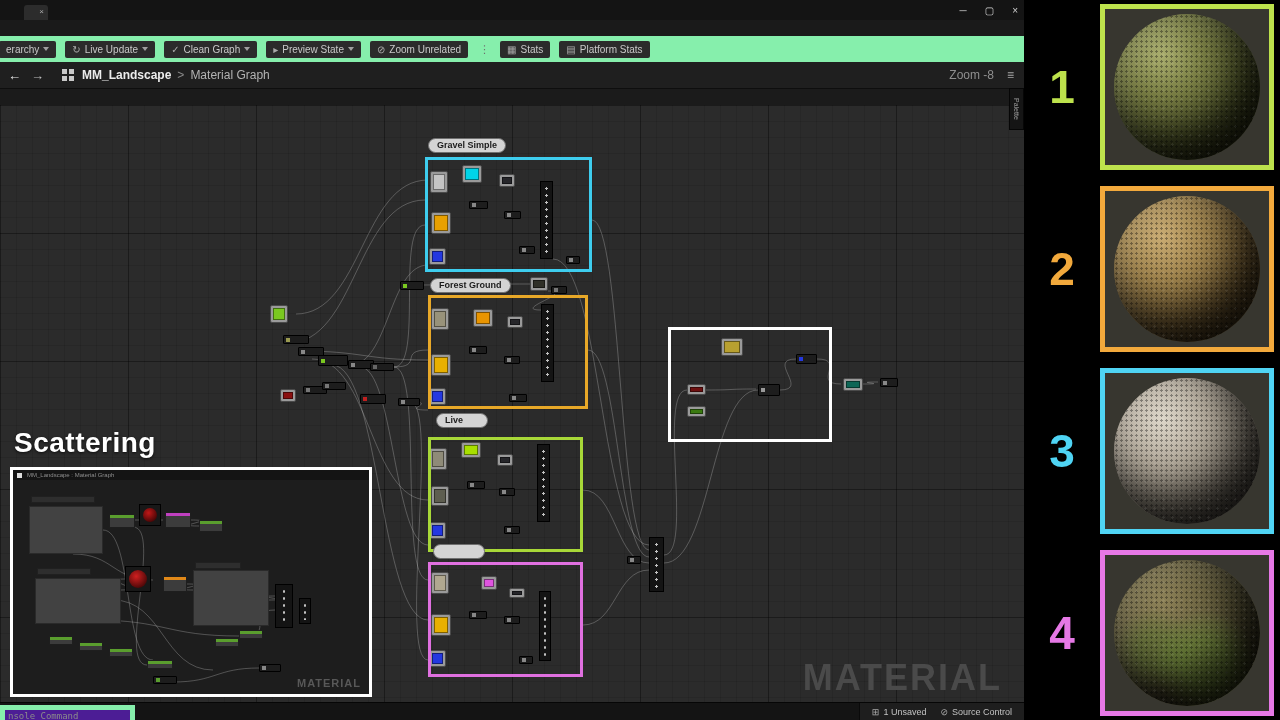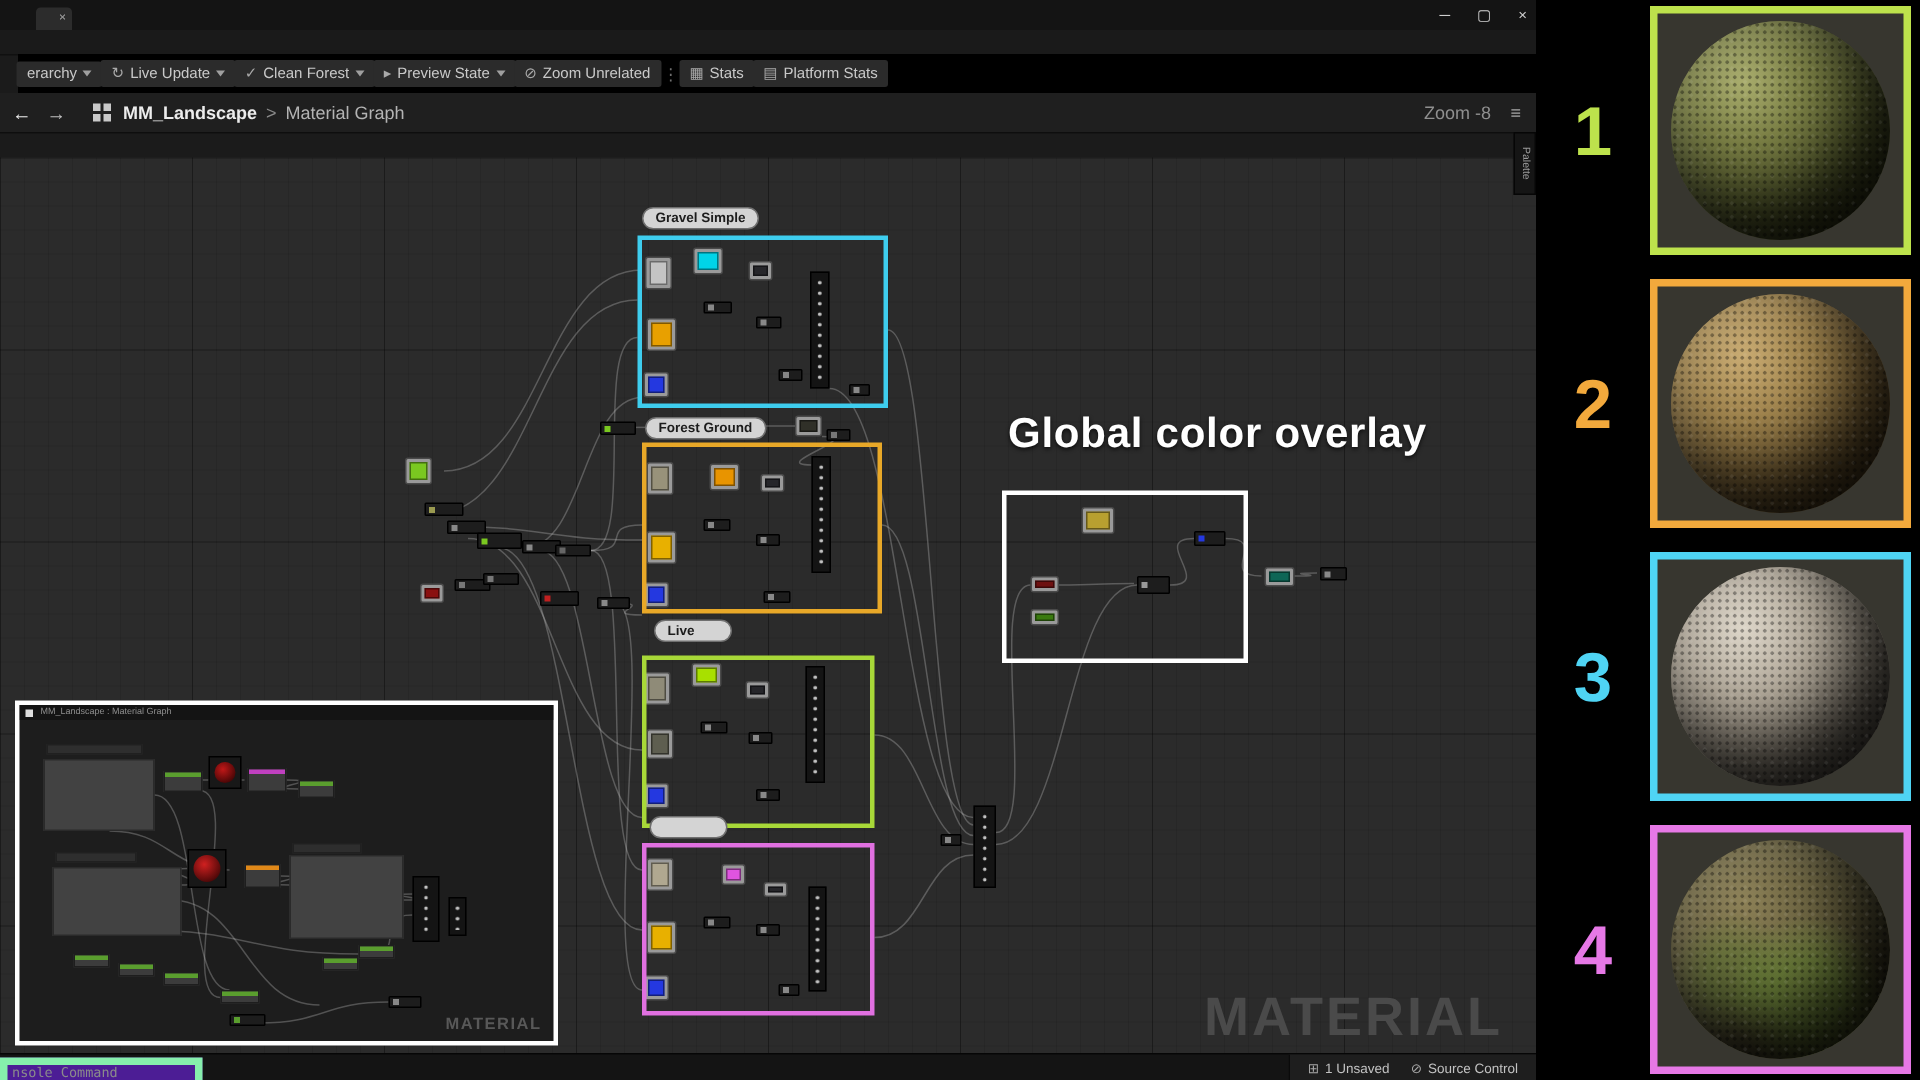--- a/index.html
+++ b/index.html
@@ -9,22 +9,22 @@
   
   .titlebar{position:absolute;left:0;top:0;width:1024px;height:20px;background:#141414;}
   .titletab{position:absolute;left:24px;top:5px;width:24px;height:15px;background:#2c2c2c;
     border-radius:3px 3px 0 0;color:#aaa;font-size:8px;text-align:right;padding:2px 4px 0 0;box-sizing:border-box;}
   .winbtns{position:absolute;right:6px;top:0;height:20px;display:flex;align-items:center;gap:18px;
     color:#cfcfcf;font-size:10px;}
   .winbtns span{cursor:default}
 
   
   .menubar{position:absolute;left:0;top:20px;width:1024px;height:16px;background:#1a1a1a;border-bottom:1px solid #101010;}
-  .toolbar{position:absolute;left:12px;top:36px;width:1024px;height:26px;background:#000000;
-    border-bottom:1px solid #121212;display:flex;align-items:center;gap:0;padding-left:0;}
+  .toolbar{position:absolute;left:0;top:36px;width:1024px;height:26px;background:#86efac;
+    border-bottom:1px solid #121212;display:flex;align-items:center;gap:10px;padding-left:0;}
   .tb-item{display:flex;align-items:center;gap:4px;background:#2b2b2b;border-radius:2px;
     padding:3px 7px;color:#c9c9c9;font-size:10px;white-space:nowrap;margin-left:-1px;}
   .tb-item .ticon{color:#a9a9a9;font-size:10px;}
   .caret{width:0;height:0;border-left:3px solid transparent;border-right:3px solid transparent;border-top:4px solid #9f9f9f;}
   .tsep{color:#6f6f6f;font-size:11px;padding:0 1px;}
 
   
   .crumbbar{position:absolute;left:0;top:62px;width:1024px;height:26px;background:#1f1f1f;
     border-bottom:1px solid #0e0e0e;display:flex;align-items:center;color:#d9d9d9;}
   .navarrow{font-size:13px;color:#e8e8e8;padding:0 8px;}
@@ -142,21 +142,21 @@
         <span>erarchy</span>
         <span class="caret"></span>
       </div>
       <div class="tb-item">
         <span class="ticon">↻</span>
         <span>Live Update</span>
         <span class="caret"></span>
       </div>
       <div class="tb-item">
         <span class="ticon">✓</span>
-        <span>Clean Forest</span>
+        <span>Clean Graph</span>
         <span class="caret"></span>
       </div>
       <div class="tb-item">
         <span class="ticon">▸</span>
         <span>Preview State</span>
         <span class="caret"></span>
       </div>
       <div class="tb-item">
         <span class="ticon">⊘</span>
         <span>Zoom Unrelated</span>
@@ -404,21 +404,21 @@
         <div class="pill" style="left: 428px; top: 33px;">Gravel Simple</div>
         <div class="groupbox" style="left: 428px; top: 190px; width: 160px; height: 114px; border-color: rgb(232, 168, 40);"></div>
         <div class="pill" style="left: 430px; top: 173px;">Forest Ground</div>
         <div class="groupbox" style="left: 428px; top: 332px; width: 155px; height: 115px; border-color: rgb(168, 216, 56);"></div>
         <div class="pill" style="left: 436px; top: 308px;">Live</div>
         <div class="groupbox" style="left: 428px; top: 457px; width: 155px; height: 115px; border-color: rgb(224, 112, 224);"></div>
         <div class="pill" style="left: 433px; top: 439px;"></div>
         <div class="groupbox" style="left: 668px; top: 222px; width: 164px; height: 115px; border-color: rgb(255, 255, 255);"></div>
       </div>
 
-    <div class="big-label" style="left:672px;top:168px;">Global color overlay</div>
+    <div class="big-label" style="left:14px;top:322px;">Scattering</div>
 
     <div class="scatterbox">
       <div class="mini">
         <div class="mini-title">MM_Landscape : Material Graph</div>
         <div class="mini-logo"></div>
         <svg id="mini-wires" style="top:10px" width="356" height="214">
             <path d="M90 50 C120 50,110 180,140 180" class="wire"></path>
             <path d="M100 120 C150 120,150 190,200 190" class="wire"></path>
             <path d="M80 140 C153 140,153 156,226 156" class="wire"></path>
             <path d="M232 156 C262 156,232 130,262 130" class="wire"></path>

